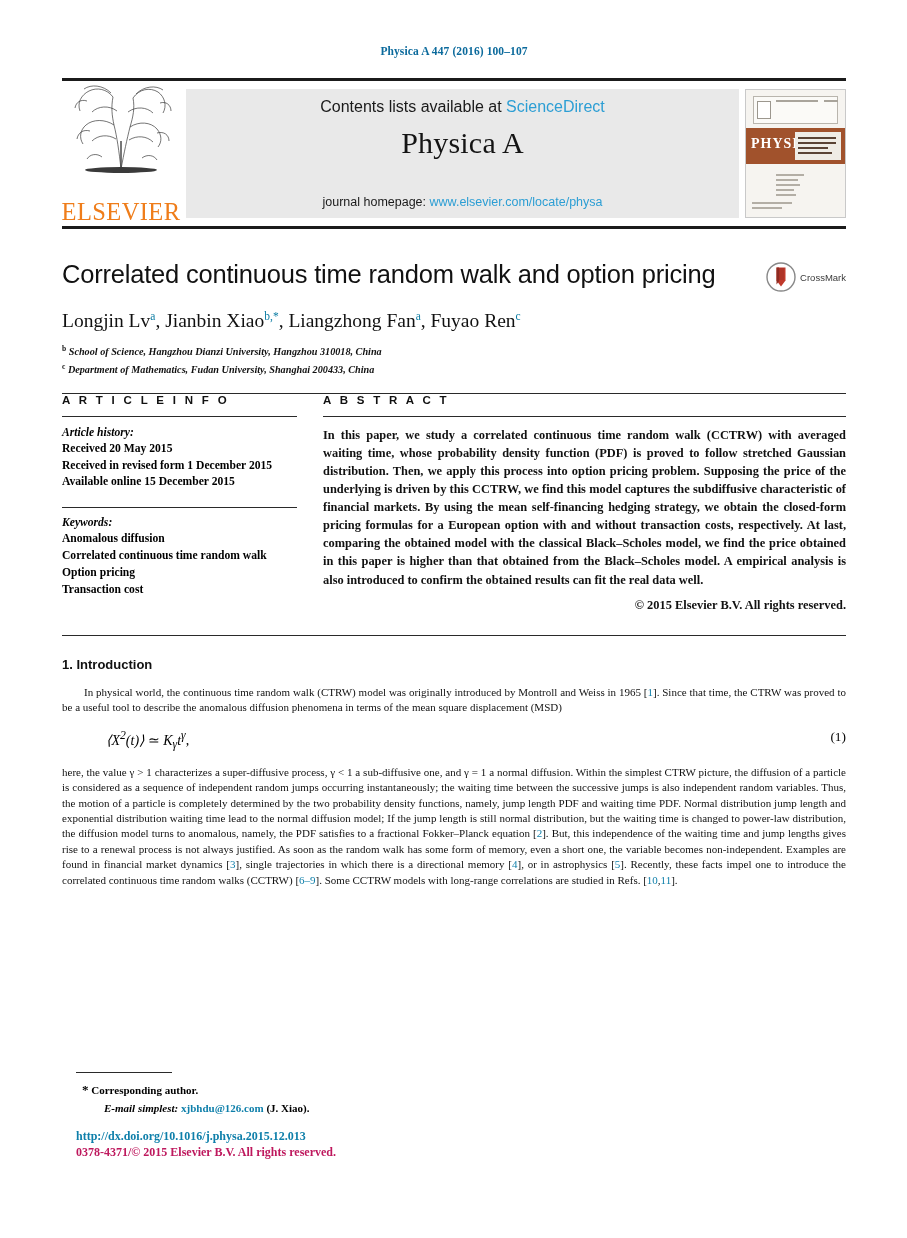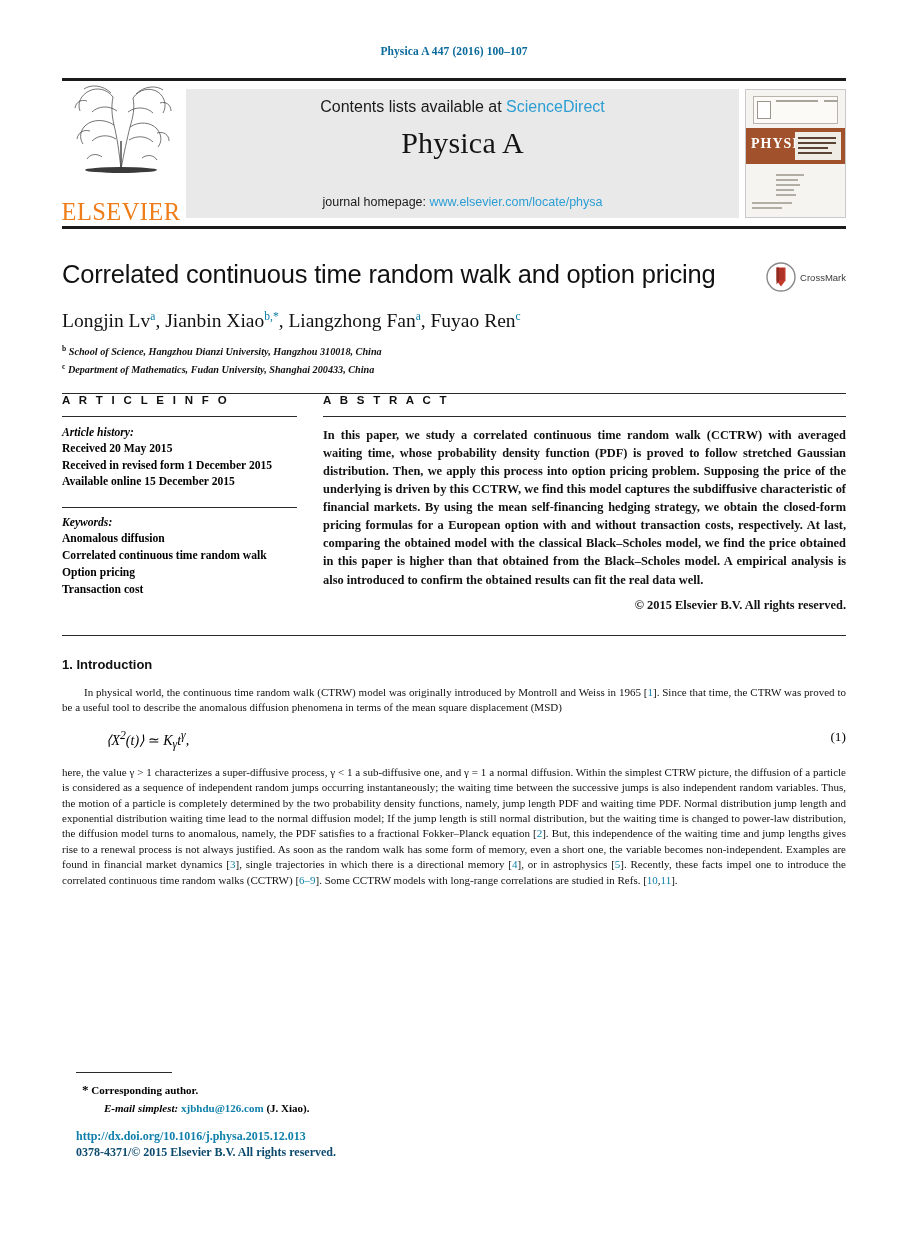--- a/index.html
+++ b/index.html
@@ -291,21 +291,21 @@
     margin-top: 13px;
     font-family: "Liberation Serif", serif;
     font-size: 12px;
     font-weight: bold;
     color: #0e7faa;
   }
   .issn-line {
     font-family: "Liberation Serif", serif;
     font-size: 12px;
     font-weight: bold;
-    color: #0c4a6e;
+    color: #be185d;
     margin-top: 1px;
   }
 </style>
 </head>
 <body>
 
 <div class="page">
   <div class="content">
 
     <div class="runhead">Physica A 447 (2016) 100–107</div>

